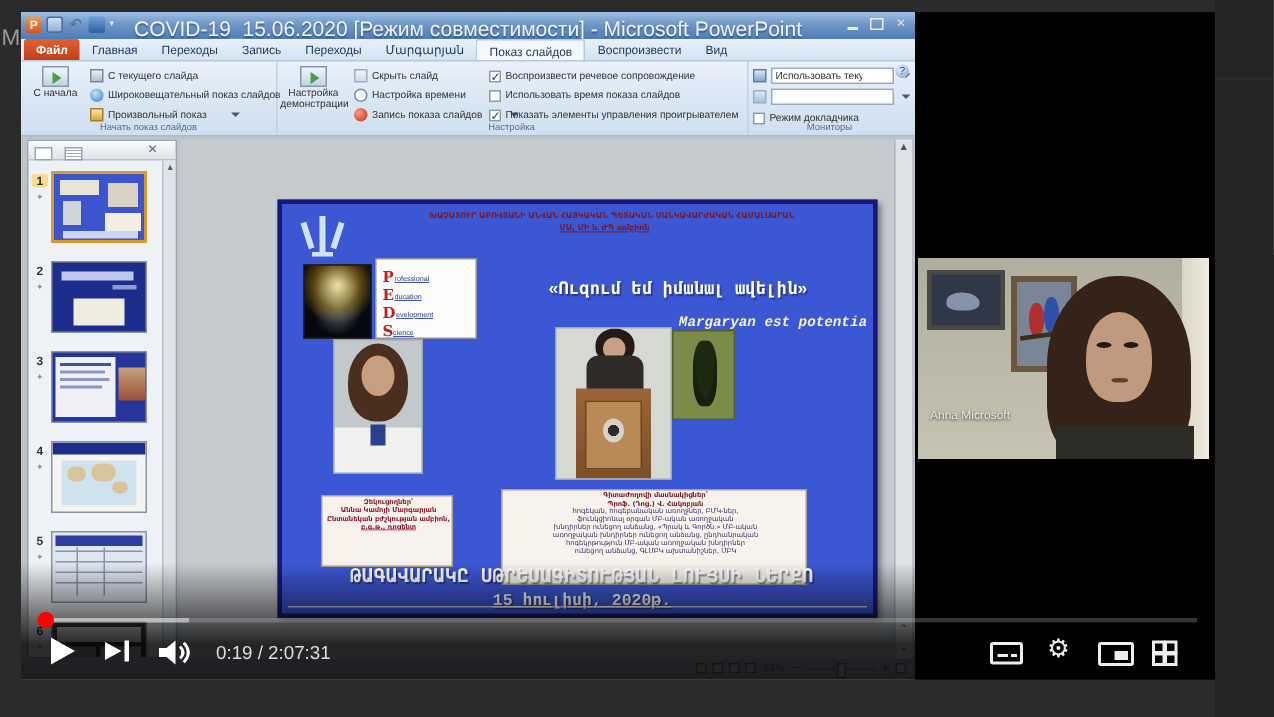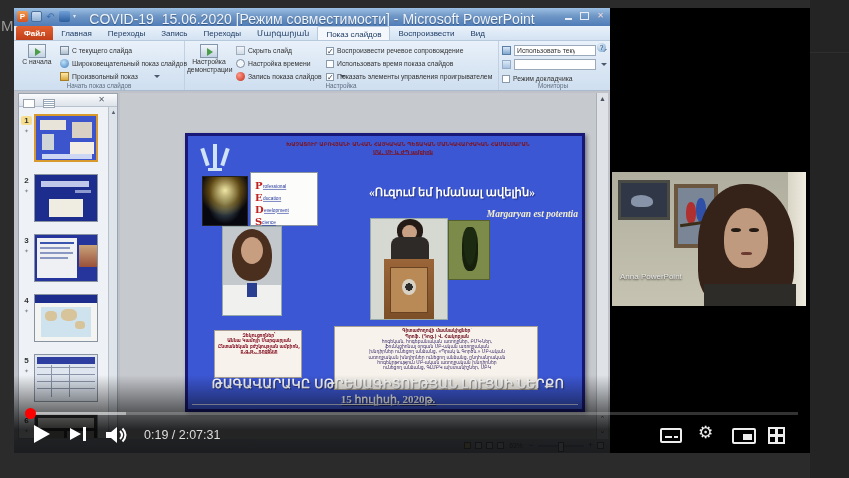--- a/index.html
+++ b/index.html
@@ -1,20 +1,20 @@
 <!DOCTYPE html>
 <html><head>
 <meta charset="utf-8">
 <style>
   html,body{margin:0;padding:0;background:#2b2b2b;}
   #app{position:relative;width:849px;height:478px;overflow:hidden;background:#2b2b2b;
        font-family:"Liberation Sans",sans-serif;-webkit-font-smoothing:antialiased;}
   .abs{position:absolute;}
   .armenian{font-family:"DejaVu Sans",sans-serif;}
-  .armserif{font-family:Liberation Serif, serif;}
+  .armserif{font-family:Liberation Mono, monospace;}
 
   
   .page-right{left:810px;top:0;width:39px;height:478px;background:#242424;}
   .page-seam{left:810px;top:52px;width:39px;height:1px;background:rgba(255,255,255,.05);}
   .clipped-text{left:1px;top:17px;color:#9a9a9a;font-size:15px;z-index:0;}
 
   
   #player{left:14px;top:8px;width:796px;height:445px;background:#000;z-index:1;overflow:hidden;}
 
   
@@ -479,21 +479,21 @@
           <span class="cam-branch"></span>
       </div>
       <div class="abs cam-col"></div>
       <div class="abs cam-hair"></div>
       <div class="abs cam-face">
         <span class="cam-eye" style="left:7px;top:20px;"></span>
         <span class="cam-eye" style="left:25px;top:20px;"></span>
         <span class="cam-mouth"></span>
       </div>
       <div class="abs cam-body"></div>
-      <div class="abs cam-name">Anna PowerPoint</div>
+      <div class="abs cam-name">Anna Microsoft</div>
     </div>
 
     <div class="abs yt-grad"></div>
     <div class="abs yt-bar"></div>
     <div class="abs yt-buf"></div>
     <div class="abs yt-played"></div>
     <div class="abs yt-dot"></div>
 
     <div class="abs yt-play"></div>
     <div class="abs yt-next"></div>

